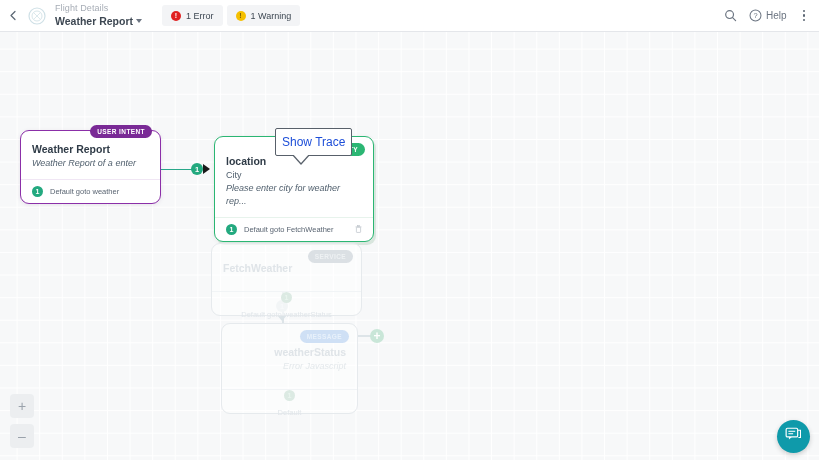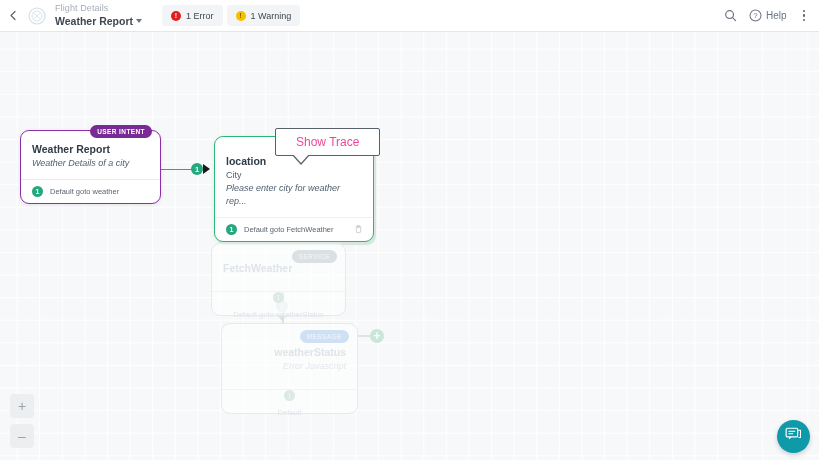--- a/index.html
+++ b/index.html
@@ -140,21 +140,21 @@
   }
   .tool-ico { color: #b9bfc6; cursor: pointer; display: flex; }
 
   
   .node.faded { border-color: #e6eaed; background: rgba(255,255,255,.55); }
   .node.faded .node-title { color: #dfe4e8; }
   .node.faded .node-sub   { color: #e3e8eb; }
   .node.faded .foot-num   { background: #dceae3; color: #eaf4ef; }
   .node.faded .foot-label { color: #e1e6ea; }
   .node.faded .node-foot  { border-top-color: #f1f4f6; flex-direction: column; }
-  #node-service { left: 211px; top: 211px; width: 135px; }
+  #node-service { left: 211px; top: 211px; width: 151px; }
   .badge-service { top: 6px; background: #dbe0e4; color: #eef1f3; }
   #node-message { left: 221px; top: 291px; width: 137px; }
   .badge-message { top: 6px; background: #cfe0f5; color: #e8f1fb; }
 
   
   .conn { position: absolute; background: #29a88a; }
   .conn-h { height: 1.6px; }
   .conn-v { width: 1.6px; }
   .conn-faded { background: #dde4e8; }
   .conn-badge {
@@ -183,22 +183,22 @@
     display: flex; align-items: center; justify-content: center;
     font-size: 12px; line-height: 1; font-weight: bold;
     cursor: pointer;
   }
 
   
   .tooltip {
     position: absolute; left: 275px; top: 96px;
     background: #ffffff; border: 1px solid #58606a;
     border-radius: 2px;
-    padding: 6px 20px;
-    font-size: 12px; color: #ec4899;
+    padding: 6px 6px;
+    font-size: 12px; color: #1d4ed8;
     z-index: 30;
     white-space: nowrap;
   }
   .tt-arrow-out, .tt-arrow-in {
     position: absolute; width: 0; height: 0;
     border-left: 9px solid transparent;
     border-right: 9px solid transparent;
   }
   .tt-arrow-out { bottom: -10px; left: 16px; border-top: 10px solid #58606a; }
   .tt-arrow-in  { bottom: -8px;  left: 16px; border-top: 10px solid #ffffff; }
@@ -309,21 +309,21 @@
     <div class="conn-badge faded" style="left:276px; top:268px;">1</div>
     <div class="arrow-d" style="left:277px; top:283px;"></div>
 
     <div class="conn conn-h conn-faded" style="left:358px; top:303px; width:14px;"></div>
     <div class="plus-node" style="left:370px; top:297px;">+</div>
 
     <div class="node" id="node-intent">
       <div class="badge badge-intent">USER INTENT</div>
       <div class="node-body">
         <div class="node-title">Weather Report</div>
-        <div class="node-sub ital">Weather Details of a city</div>
+        <div class="node-sub ital">Weather Report of a enter</div>
       </div>
       <div class="node-foot">
         <span class="foot-num">1</span>
         <span class="foot-label">Default goto weather</span>
       </div>
     </div>
 
     <div class="node" id="node-entity">
       <div class="node-tools">
         <span class="tool-ico">

